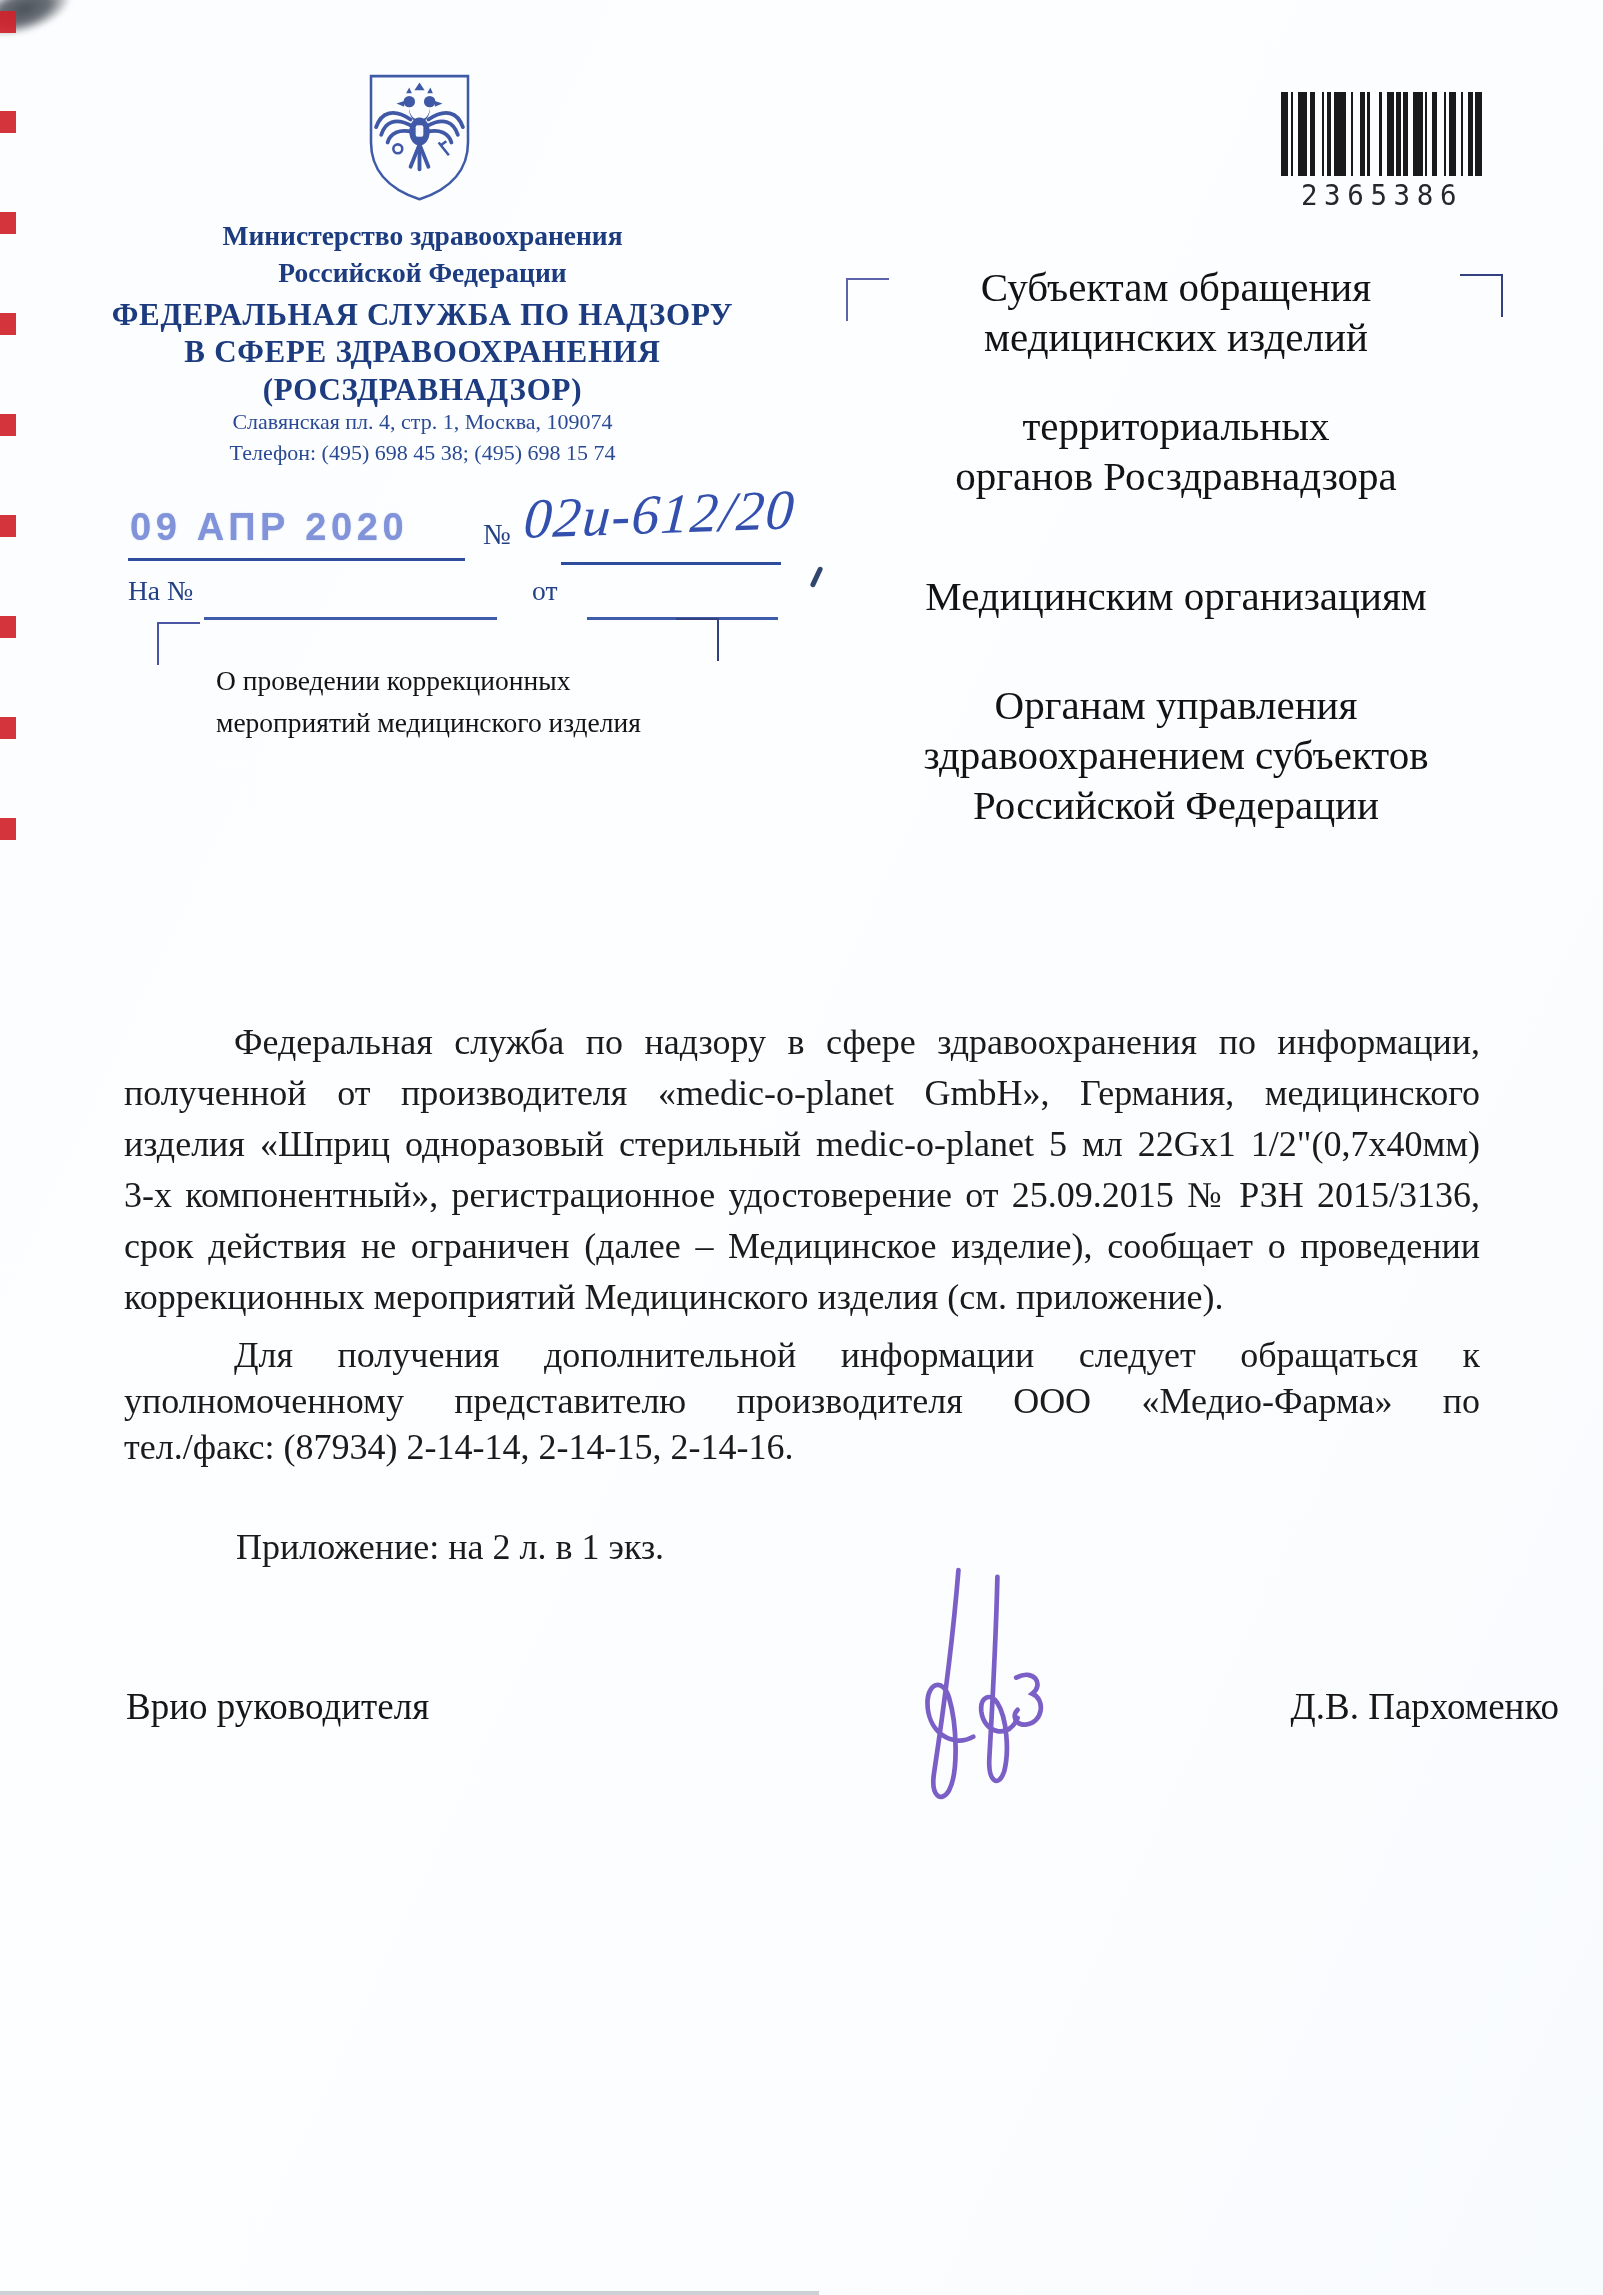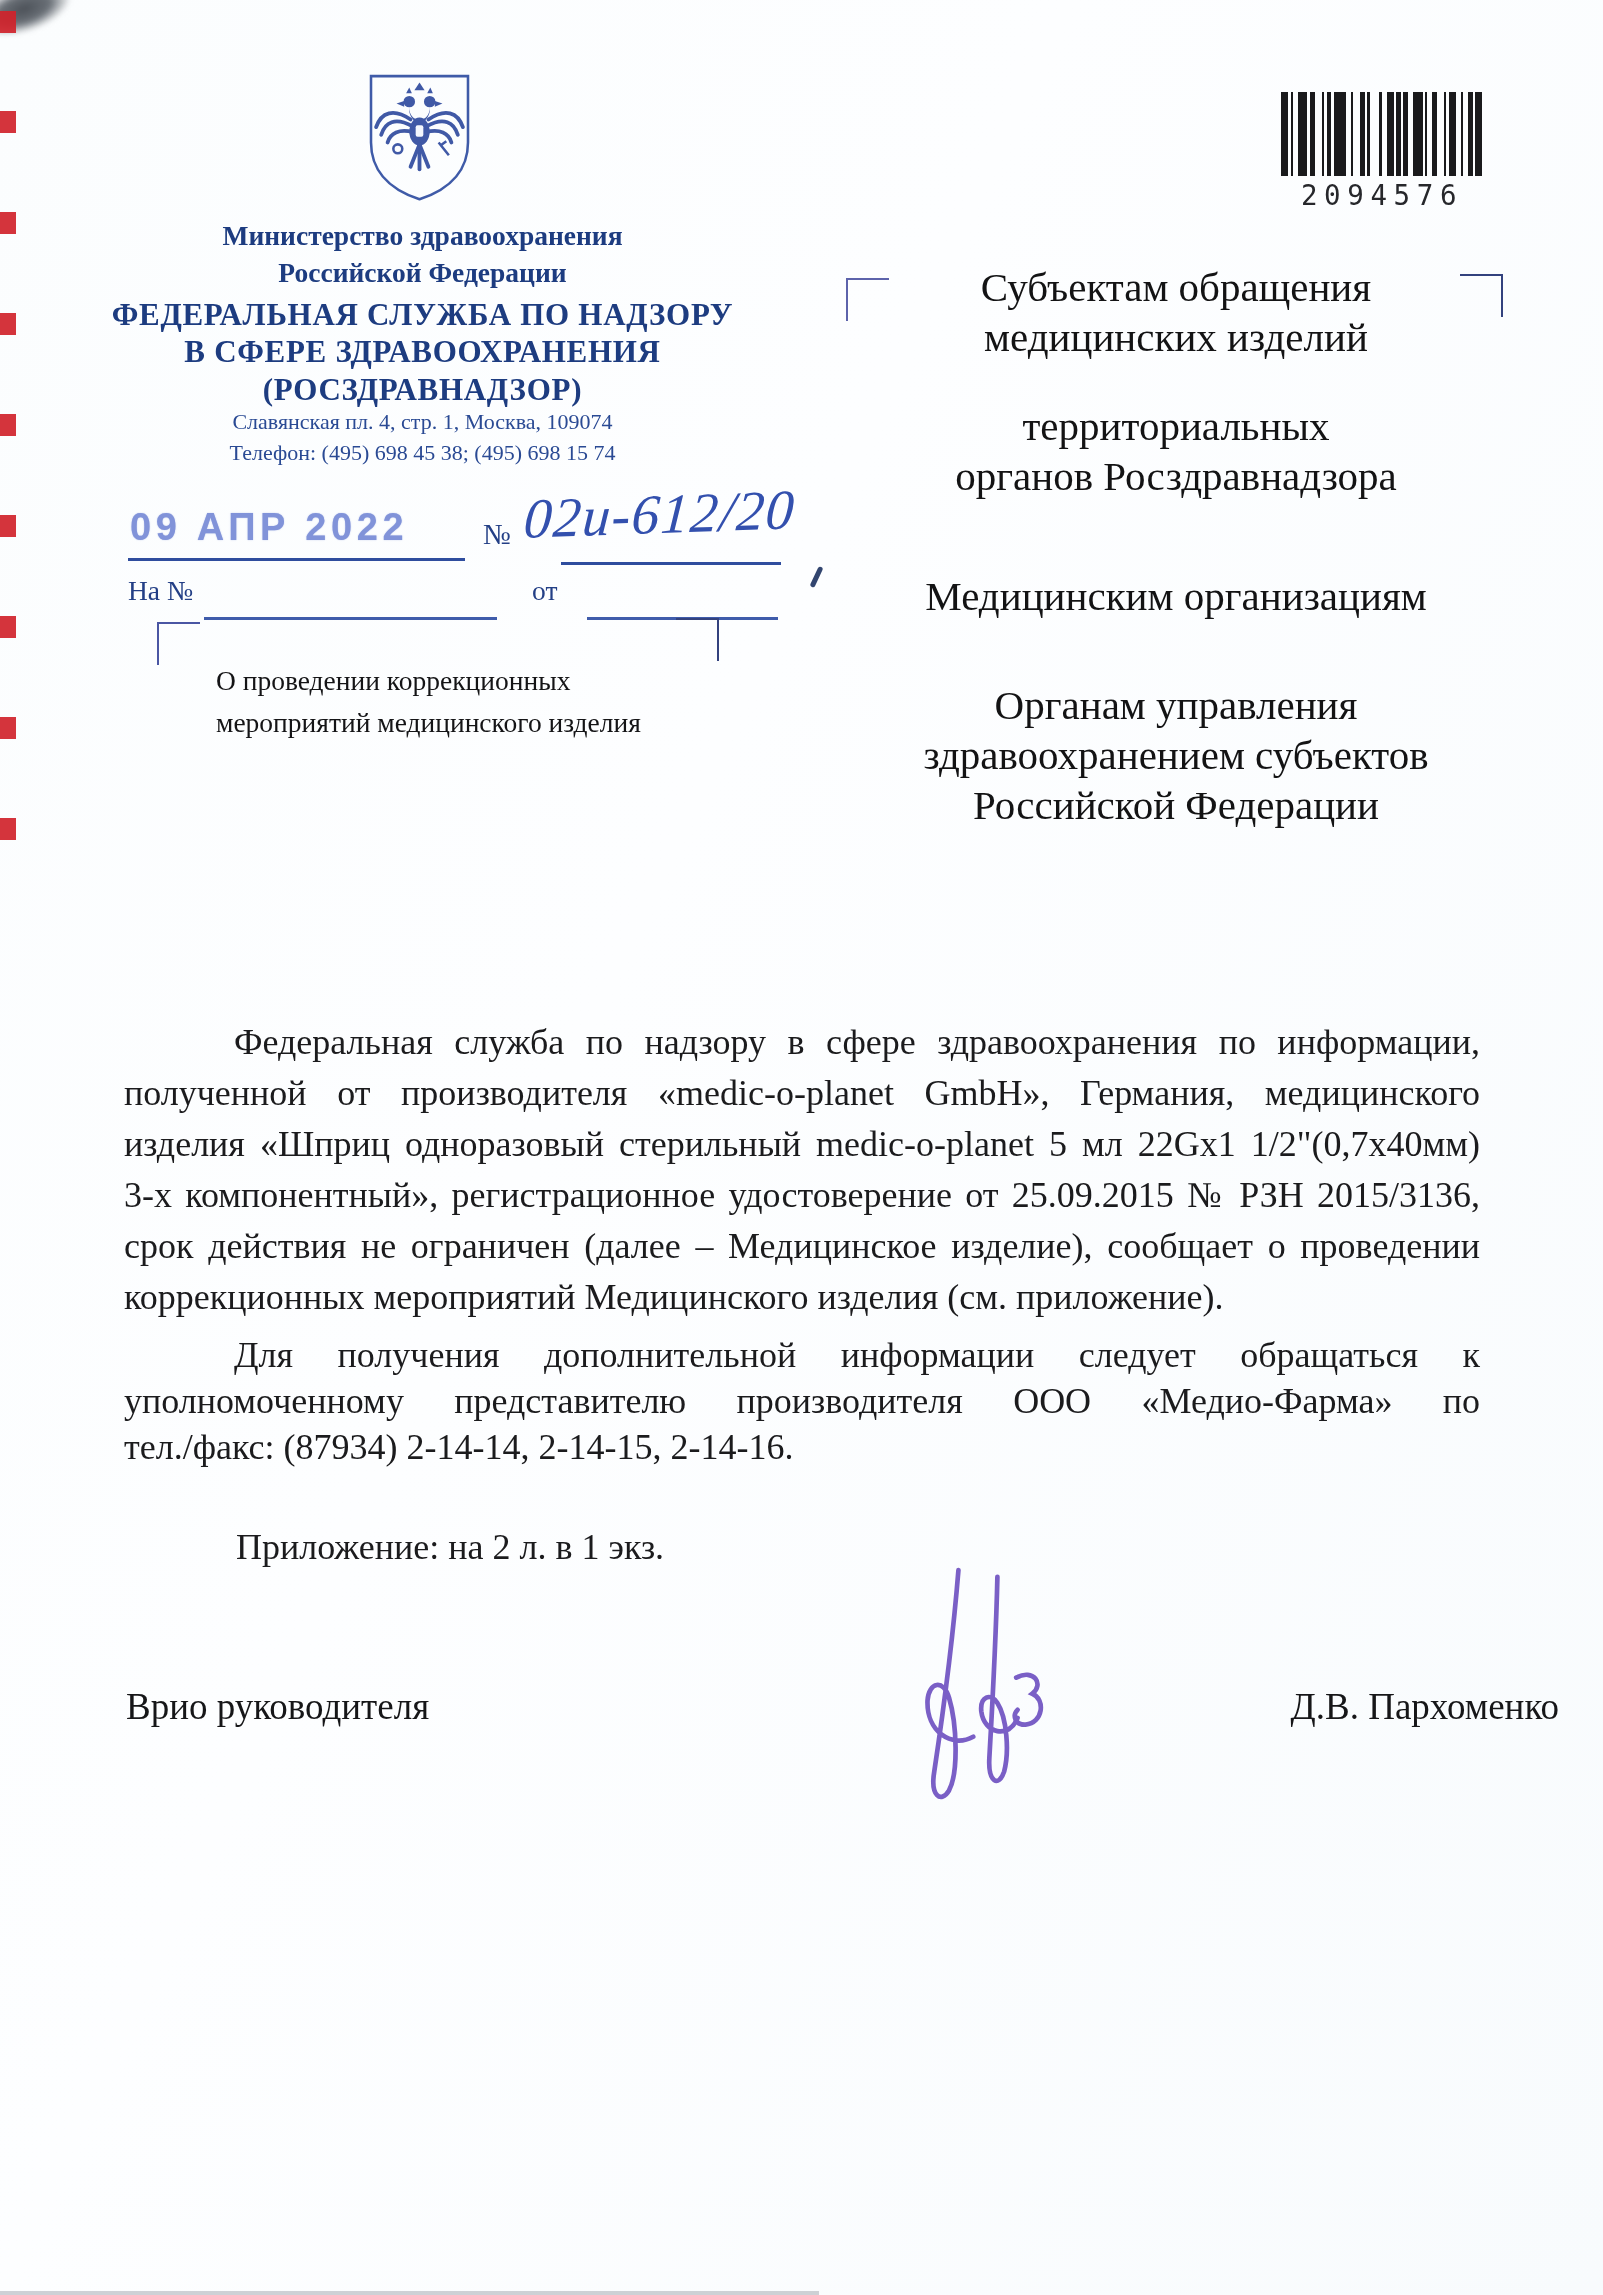--- a/index.html
+++ b/index.html
@@ -114,21 +114,21 @@
   </div>
 
   <div class="lh-center ministry">Министерство здравоохранения</div>
   <div class="lh-center ministry" style="top:254px">Российской Федерации</div>
   <div class="lh-center service">ФЕДЕРАЛЬНАЯ СЛУЖБА ПО НАДЗОРУ</div>
   <div class="lh-center service" style="top:333px">В СФЕРЕ ЗДРАВООХРАНЕНИЯ</div>
   <div class="lh-center service" style="top:371px">(РОСЗДРАВНАДЗОР)</div>
   <div class="lh-center addr">Славянская пл. 4, стр. 1, Москва, 109074</div>
   <div class="lh-center phone">Телефон: (495) 698 45 38; (495) 698 15 74</div>
 
-  <div class="stamp-date">09 АПР 2022</div>
+  <div class="stamp-date">09 АПР 2020</div>
   <div class="rule" style="left:128px;top:558px;width:337px"></div>
   <div class="no-sign">№</div>
   <div class="hand-number">02и-612/20</div>
   <div class="rule" style="left:561px;top:562px;width:220px"></div>
   <div class="pen-tick"></div>
   <div class="na-no">На №</div>
   <div class="rule-thin" style="left:204px;top:617px;width:293px"></div>
   <div class="ot">от</div>
   <div class="rule-thin" style="left:587px;top:617px;width:191px"></div>
 
@@ -178,21 +178,21 @@
         <span style="width: 1.19048%; background: rgb(26, 26, 28);"></span>
         <span style="width: 1.19048%; background: transparent;"></span>
         <span style="width: 3.57143%; background: rgb(26, 26, 28);"></span>
         <span style="width: 2.38095%; background: transparent;"></span>
         <span style="width: 1.19048%; background: rgb(26, 26, 28);"></span>
         <span style="width: 2.38095%; background: transparent;"></span>
         <span style="width: 2.38095%; background: rgb(26, 26, 28);"></span>
         <span style="width: 1.19048%; background: transparent;"></span>
         <span style="width: 3.57143%; background: rgb(26, 26, 28);"></span>
       </div>
-    <div class="barcode-num">2094576</div>
+    <div class="barcode-num">2365386</div>
   </div>
 
   <div class="corner tl" style="left:846px;top:278px;border-color:#5d63ab"></div>
   <div class="corner tr" style="left:1460px;top:274px"></div>
 
   <div class="addressee" style="top:262px">
     <div>Субъектам обращения</div>
     <div>медицинских изделий</div>
   </div>
   <div class="addressee" style="top:401px">

